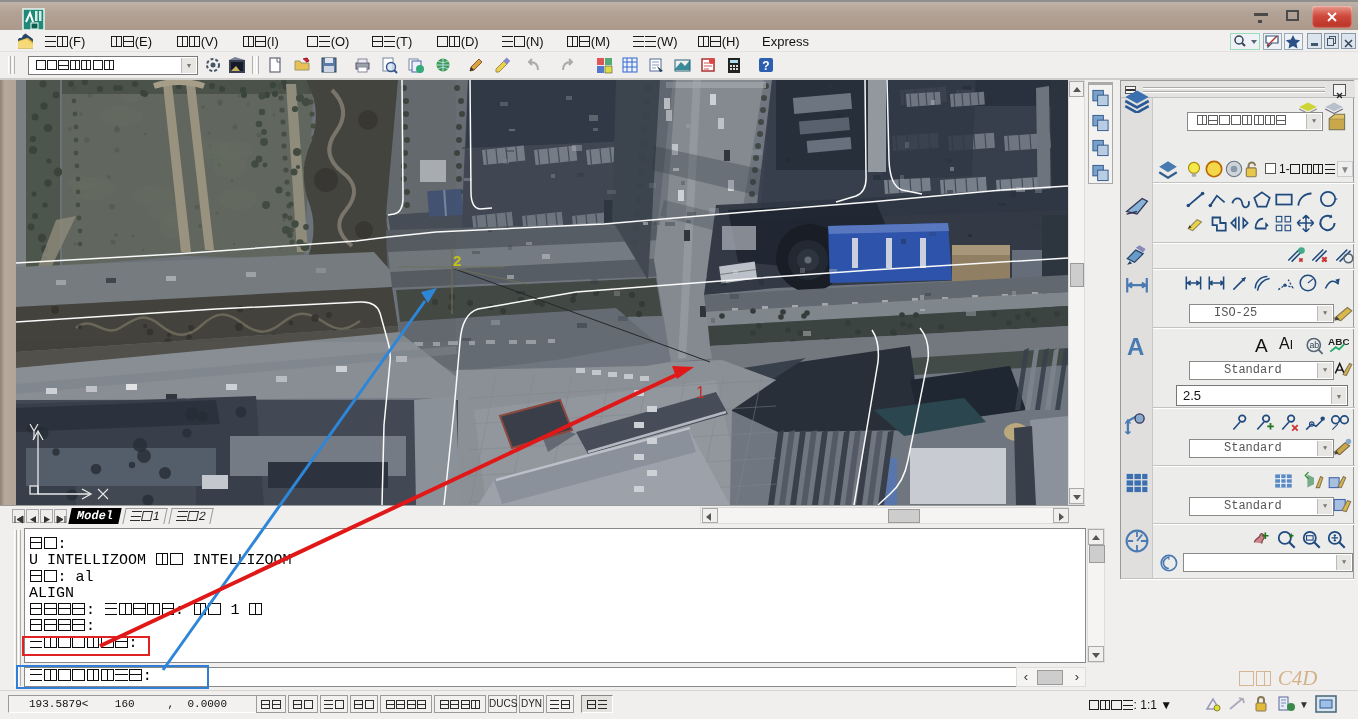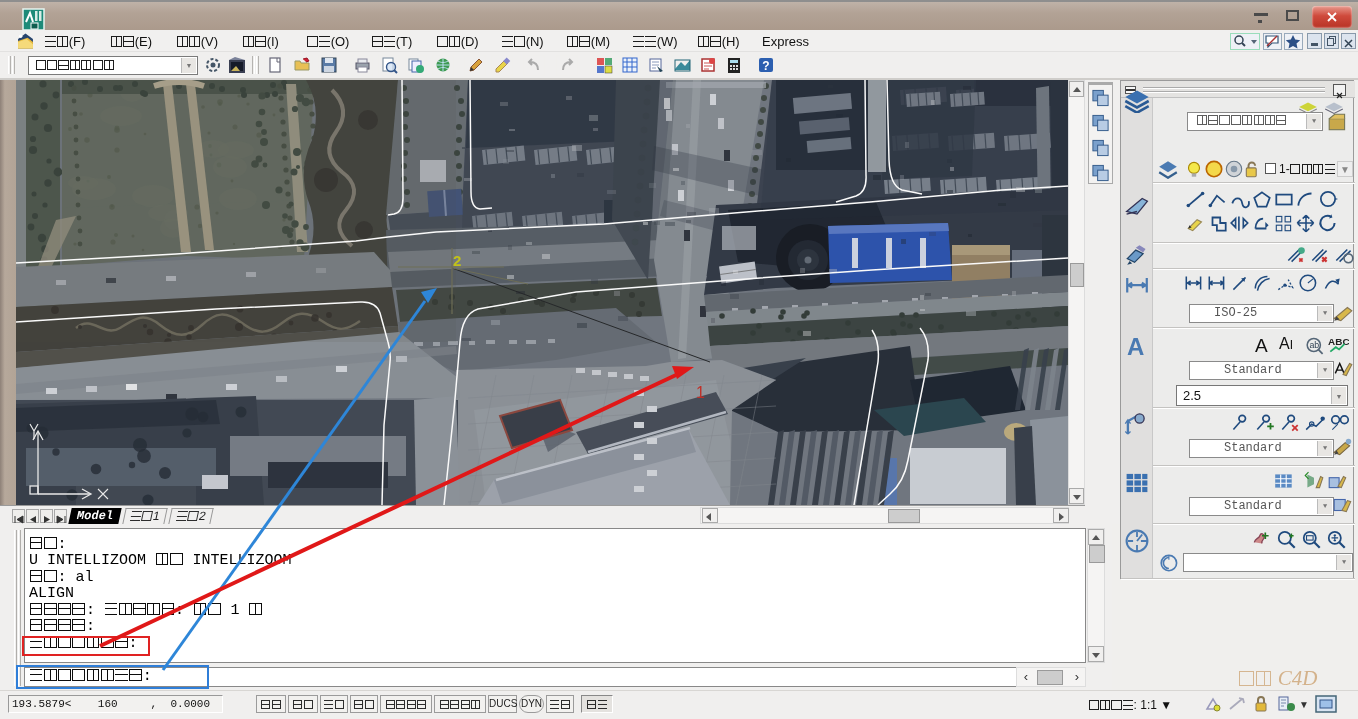--- a/index.html
+++ b/index.html
@@ -940,29 +940,29 @@
     </div>
     <div class="ab mono" style="position:absolute;left:24px;top:143px;width:1062px;height:20px;background:#fff;border:1px solid #888;font-size:15px;color:#000;line-height:18px;padding-left:4px;white-space:pre;"><i class="k k4"></i><i class="k k3"></i><i class="k k1"></i><i class="k k1"></i><i class="k k3"></i><i class="k k3"></i><i class="k k4"></i><i class="k k2"></i>:</div>
     <div class="ab" style="position:absolute;left:16px;top:141px;width:193px;height:24px;border:2px solid #2f7ed8;"></div>
     <div class="ab sb" style="position:absolute;left:1016px;top:143px;width:70px;height:20px;background:#f5f4f3;border:1px solid #ddd;">
       <div class="ab" style="position:absolute;left:1px;top:1px;width:16px;height:16px;color:#333;font-size:13px;text-align:center;line-height:15px;">‹</div>
       <div class="ab" style="position:absolute;left:20px;top:2px;width:26px;height:15px;background:#cdcdcd;border:1px solid #9a9a9a;"></div>
       <div class="ab" style="position:absolute;left:52px;top:1px;width:16px;height:16px;color:#333;font-size:13px;text-align:center;line-height:15px;">›</div>
     </div>
   </div>
 <div class="ab" style="position:absolute;left:0px;top:690px;width:1358px;height:29px;background:#f0efee;border-top:1px solid #d8d6d3;">
-    <div class="ab mono" style="position:absolute;left:8px;top:4px;width:215px;height:18px;background:#f2f1ef;border:1px solid #999;border-bottom-color:#fff;border-right-color:#fff;font-size:11px;color:#111;line-height:16px;padding-left:3px;white-space:pre;">193.5879&lt;    160     ,  0.0000</div>
+    <div class="ab mono" style="position:absolute;left:8px;top:4px;width:252px;height:18px;background:#f2f1ef;border:1px solid #999;border-bottom-color:#fff;border-right-color:#fff;font-size:11px;color:#111;line-height:16px;padding-left:20px;white-space:pre;">193.5879&lt;    160     ,  0.0000</div>
     <div class="ab statb" style="position:absolute;left:256px;top:4px;width:30px;height:18px;font-size:11px;line-height:16px;"><i class="k k2"></i><i class="k k2"></i></div>
     <div class="ab statb" style="position:absolute;left:288px;top:4px;width:30px;height:18px;font-size:11px;line-height:16px;"><i class="k k2"></i><i class="k k1"></i></div>
     <div class="ab statb" style="position:absolute;left:320px;top:4px;width:28px;height:18px;font-size:11px;line-height:16px;"><i class="k k4"></i><i class="k k1"></i></div>
     <div class="ab statb" style="position:absolute;left:350px;top:4px;width:28px;height:18px;font-size:11px;line-height:16px;"><i class="k k2"></i><i class="k k1"></i></div>
     <div class="ab statb" style="position:absolute;left:380px;top:4px;width:52px;height:18px;font-size:11px;line-height:16px;"><i class="k k2"></i><i class="k k2"></i><i class="k k2"></i><i class="k k2"></i></div>
     <div class="ab statb" style="position:absolute;left:434px;top:4px;width:52px;height:18px;font-size:11px;line-height:16px;"><i class="k k2"></i><i class="k k2"></i><i class="k k2"></i><i class="k k3"></i></div>
     <div class="ab statb" style="position:absolute;left:488px;top:4px;width:29px;height:18px;font-size:10px;line-height:16px;">DUCS</div>
-    <div class="ab statb" style="position:absolute;left:519px;top:4px;width:25px;height:18px;font-size:10px;line-height:16px;border-radius:9px;">DYN</div>
+    <div class="ab statb" style="position:absolute;left:519px;top:4px;width:25px;height:18px;font-size:10px;line-height:16px;">DYN</div>
     <div class="ab statb" style="position:absolute;left:546px;top:4px;width:28px;height:18px;font-size:11px;line-height:16px;"><i class="k k4"></i><i class="k k2"></i></div>
     <div class="ab statb" style="position:absolute;left:581px;top:4px;width:32px;height:18px;font-size:11px;line-height:16px;background:#e4e2df;border-color:#888 #fff #fff #888;"><i class="k k2"></i><i class="k k4"></i></div>
     <div class="ab" style="position:absolute;left:1088px;top:7px;width:110px;height:16px;font-size:12px;color:#111;white-space:nowrap;"><i class="k k1"></i><i class="k k3"></i><i class="k k1"></i><i class="k k4"></i>: 1:1 ▼</div>
     <div class="ab" style="position:absolute;left:1204px;top:5px;width:20px;height:18px;"><svg width="18" height="16" viewBox="0 0 18 16">
         <path d="M3 13L9 3l6 10z" fill="none" stroke="#99b" stroke-width="1.5"></path>
         <circle cx="13" cy="12" r="3" fill="#dd3" stroke="#883"></circle>
       </svg></div>
     <div class="ab" style="position:absolute;left:1228px;top:5px;width:20px;height:18px;"><svg width="18" height="16" viewBox="0 0 18 16">
         <path d="M2 13L14 3M11 2l4 1 1 4" fill="none" stroke="#aab" stroke-width="1.8"></path>
       </svg></div>

